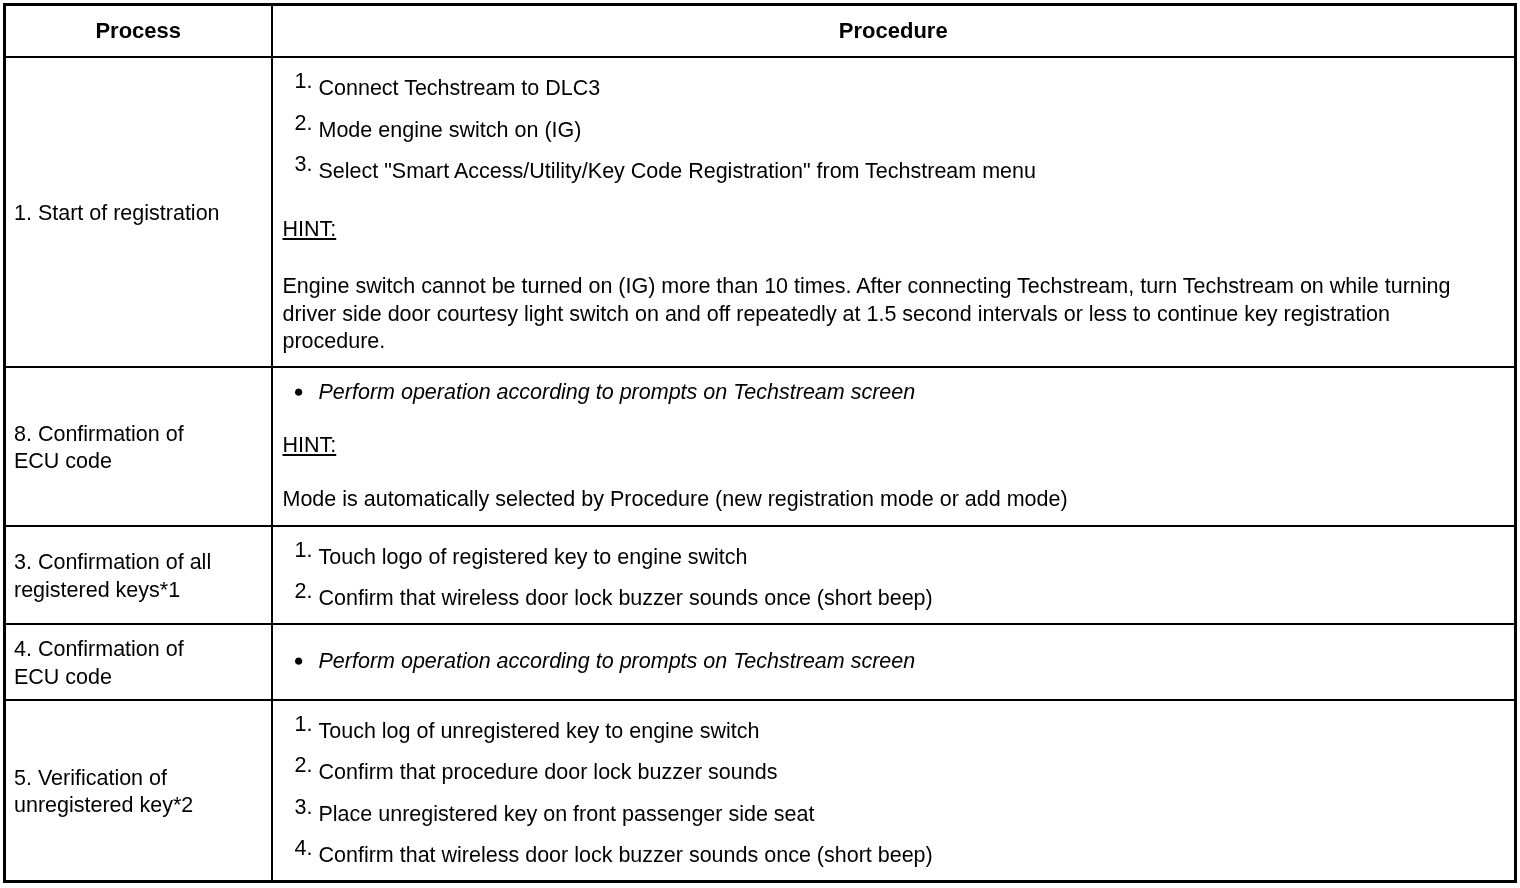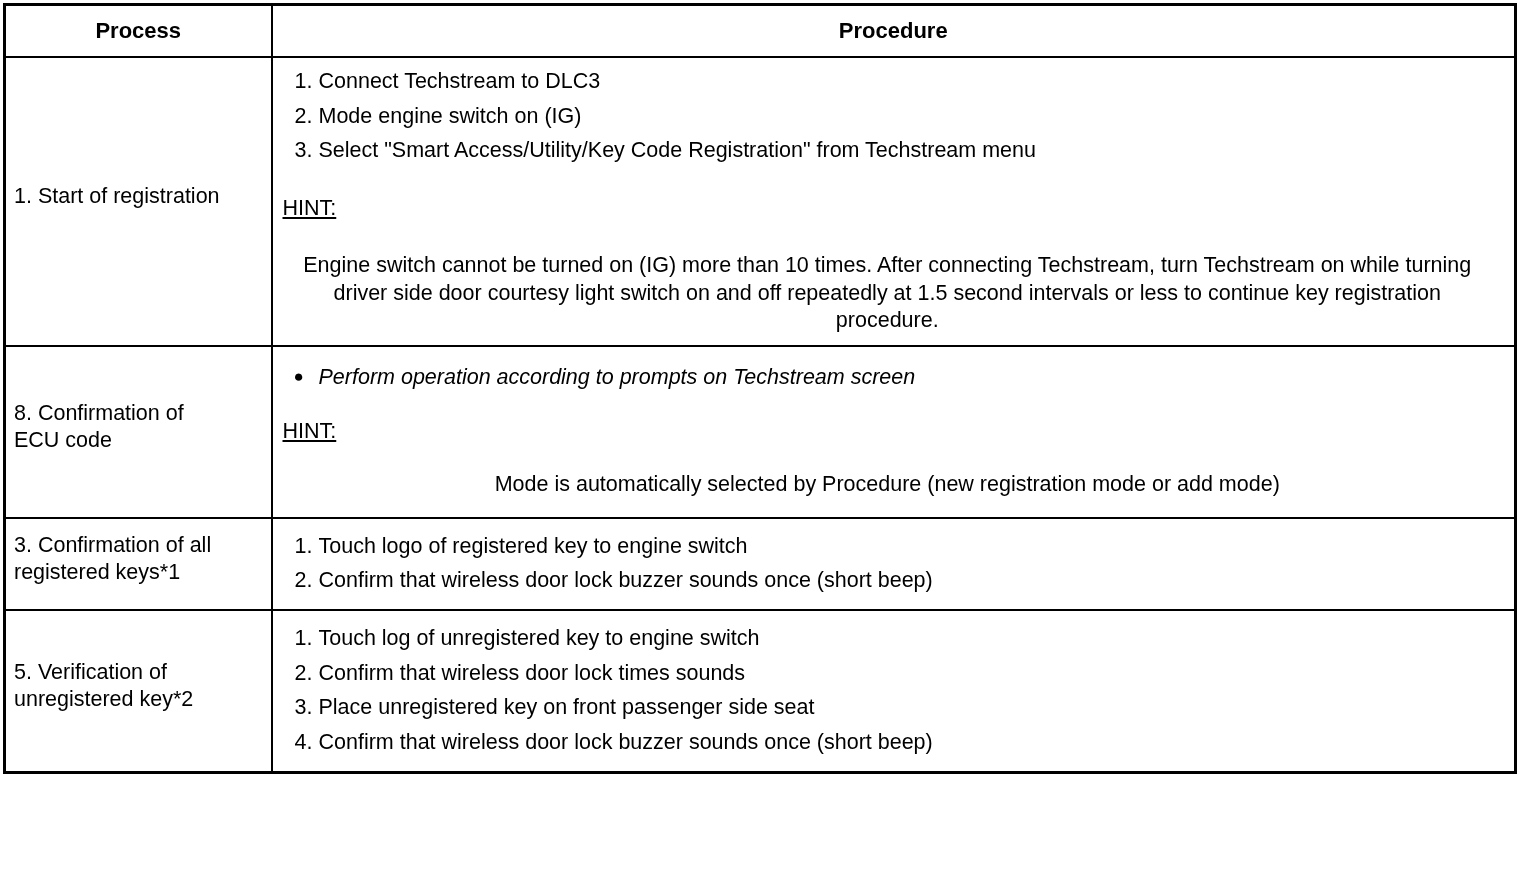--- a/index.html
+++ b/index.html
@@ -46,21 +46,21 @@
     height: 46px;
     text-align: center;
     font-weight: bold;
     font-size: 22px;
     padding: 2px 6px;
     border-radius: 15px;
   }
 
   
   td.process-cell {
-    padding: 4px 6px 13px 8px;
+    padding: 4px 6px 0 8px;
     text-align: left;
     vertical-align: middle;
   }
   .process-label {
     display: block;
     white-space: pre-line;
   }
 
   
   td.procedure-cell {
@@ -80,21 +80,21 @@
     padding: 0;
   }
   ol.steps li:last-child { margin-bottom: 0; }
   ol.steps li .num {
     width: 36px;
     flex: 0 0 36px;
     text-align: left;
     padding-left: 12px;
     box-sizing: border-box;
   }
-  ol.steps li .txt { flex: 1 1 auto; }
+  ol.steps li .txt { flex: 1 1 auto; margin-top: 7px; }
 
   ul.bullets {
     list-style: none;
     margin: 0;
     padding: 0;
   }
   ul.bullets li {
     display: flex;
     align-items: flex-start;
     margin: 0;
@@ -110,21 +110,20 @@
   ul.bullets li .txt { flex: 1 1 auto; font-style: italic; }
 
   .hint-label {
     display: block;
     margin: 26px 0 0 0;
     text-decoration: underline;
   }
   .hint-body {
     display: block;
     margin: 26px 12px 0 0;
-    text-align: center;
   }
 
   .row1-cell .hint-label { margin-top: 30px; }
   .row1-cell .hint-body  { margin-top: 30px; }
 </style>
 </head>
 <body>
 
 <div class="sheet">
 
@@ -196,35 +195,49 @@
               <span class="txt">Touch logo of registered key to engine switch</span>
             </li>
             <li>
               <span class="num">2.</span>
               <span class="txt">Confirm that wireless door lock buzzer sounds once (short beep)</span>
             </li>
           </ol>
         </td>
       </tr>
 
+      <tr>
+        <td class="process-cell" style="height:70px">
+          <span class="process-label">4. Confirmation of
+ECU code</span>
+        </td>
+        <td class="procedure-cell">
+          <ul class="bullets">
+            <li>
+              <span class="dot">●</span>
+              <span class="txt">Perform operation according to prompts on Techstream screen</span>
+            </li>
+          </ul>
+        </td>
+      </tr>
 
       <tr>
         <td class="process-cell" style="height:143px">
           <span class="process-label">5. Verification of
 unregistered key*2</span>
         </td>
         <td class="procedure-cell">
           <ol class="steps">
             <li>
               <span class="num">1.</span>
               <span class="txt">Touch log of unregistered key to engine switch</span>
             </li>
             <li>
               <span class="num">2.</span>
-              <span class="txt">Confirm that wireless door lock times sounds</span>
+              <span class="txt">Confirm that procedure door lock buzzer sounds</span>
             </li>
             <li>
               <span class="num">3.</span>
               <span class="txt">Place unregistered key on front passenger side seat</span>
             </li>
             <li>
               <span class="num">4.</span>
               <span class="txt">Confirm that wireless door lock buzzer sounds once (short beep)</span>
             </li>
           </ol>

